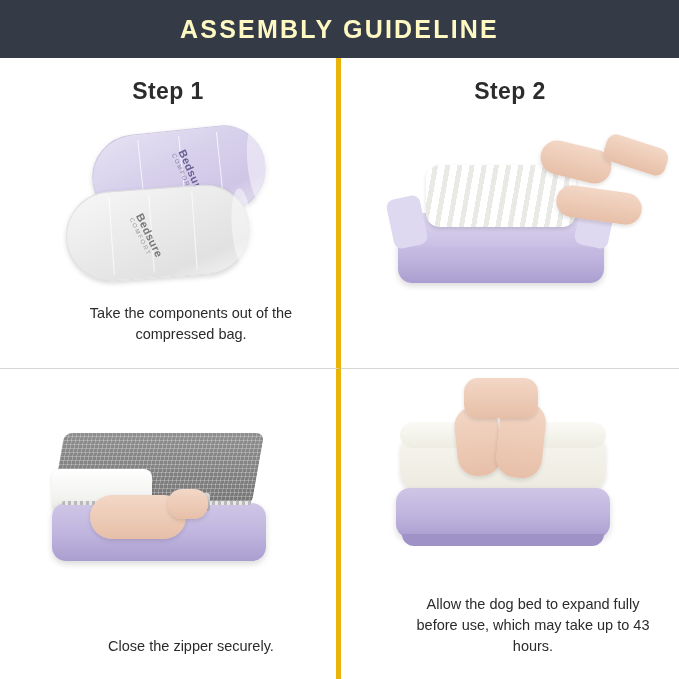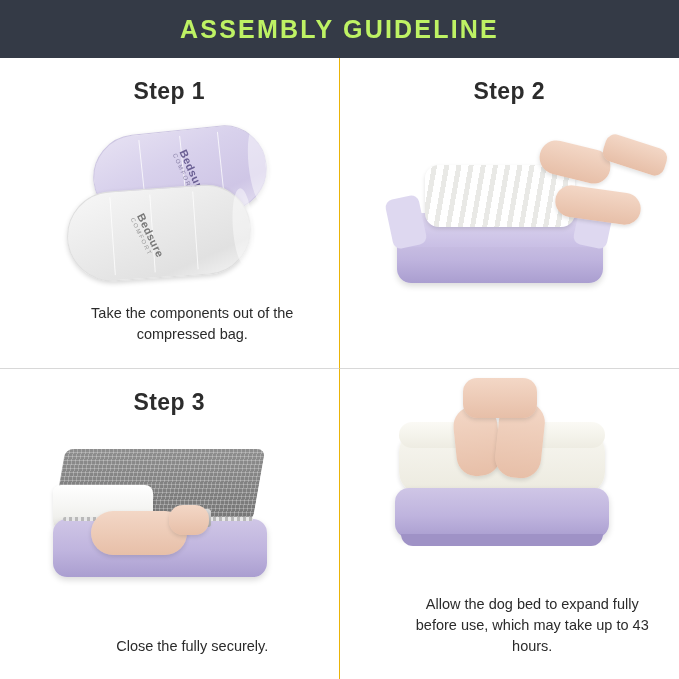--- a/index.html
+++ b/index.html
@@ -23,41 +23,41 @@
   
   .header {
     height: 58px;
     background: #343a46;
     display: flex;
     align-items: center;
     justify-content: center;
     flex: 0 0 58px;
   }
   .header-title {
-    color: #bef264;
+    color: #fef9c3;
     font-size: 25px;
     letter-spacing: 2.2px;
     font-weight: bold;
   }
   
   .grid {
     flex: 1 1 auto;
     display: grid;
     grid-template-columns: 1fr 1fr;
     grid-template-rows: 1fr 1fr;
   }
   .cell {
     position: relative;
     display: flex;
     flex-direction: column;
     align-items: center;
     padding: 14px 18px 10px 18px;
     box-sizing: border-box;
   }
-  .cell.border-right { border-right: 1px solid #eab308; }
+  .cell.border-right { border-right: 5px solid #eab308; }
   .cell.border-bottom { border-bottom: 1px solid #d8d8d8; }
   .step-title {
     font-size: 23px;
     color: #2c2c2c;
     font-weight: bold;
     letter-spacing: .4px;
     margin: 6px 0 0 0;
   }
   .art {
     flex: 1 1 auto;
@@ -230,39 +230,38 @@
                       background:repeating-linear-gradient(100deg,#ffffff 0 7px,#e9e9e6 7px 12px);"></div>
 
           <div class="hand" style="left:180px; top:6px; width:72px; height:34px; transform:rotate(14deg);"></div>
           <div class="hand" style="left:196px; top:50px; width:86px; height:32px; transform:rotate(8deg);"></div>
           <div class="hand" style="left:244px; top:2px; width:64px; height:28px; transform:rotate(18deg); border-radius:10px;"></div>
         </div>
       </div>
     </div>
 
     <div class="cell border-right">
-      <div class="step-title">Step 3</div>
       <div class="art">
         <div class="scene">
 
           <div class="mesh" style="left:40px; top:16px; width:200px; height:72px; transform: skewX(-10deg);"></div>
 
           <div class="foam" style="left:34px; top:52px; width:100px; height:44px; border-radius:8px;"></div>
 
           <div class="bed-base" style="left:34px; top:86px; width:214px; height:58px;"></div>
 
           <div class="zipper" style="left:44px; top:84px; width:190px;"></div>
           <div style="position:absolute; left:176px; top:76px; width:16px; height:18px;
                       background:linear-gradient(180deg,#dcdcdc,#a9a9a9); border-radius:3px;"></div>
 
           <div class="hand" style="left:72px; top:78px; width:96px; height:44px; border-radius:22px;"></div>
           <div class="hand" style="left:150px; top:72px; width:40px; height:30px; border-radius:14px;"></div>
         </div>
       </div>
-      <div class="caption">Close the fully securely.</div>
+      <div class="caption">Close the zipper securely.</div>
     </div>
 
     <div class="cell">
       <div class="art">
         <div class="scene">
 
           <div class="foam" style="left:40px; top:34px; width:206px; height:64px; border-radius:22px;
                       background:linear-gradient(180deg,#f7f6f0 0%,#eceadf 100%);"></div>
 
           <div style="position:absolute; left:40px; top:26px; width:206px; height:26px;

